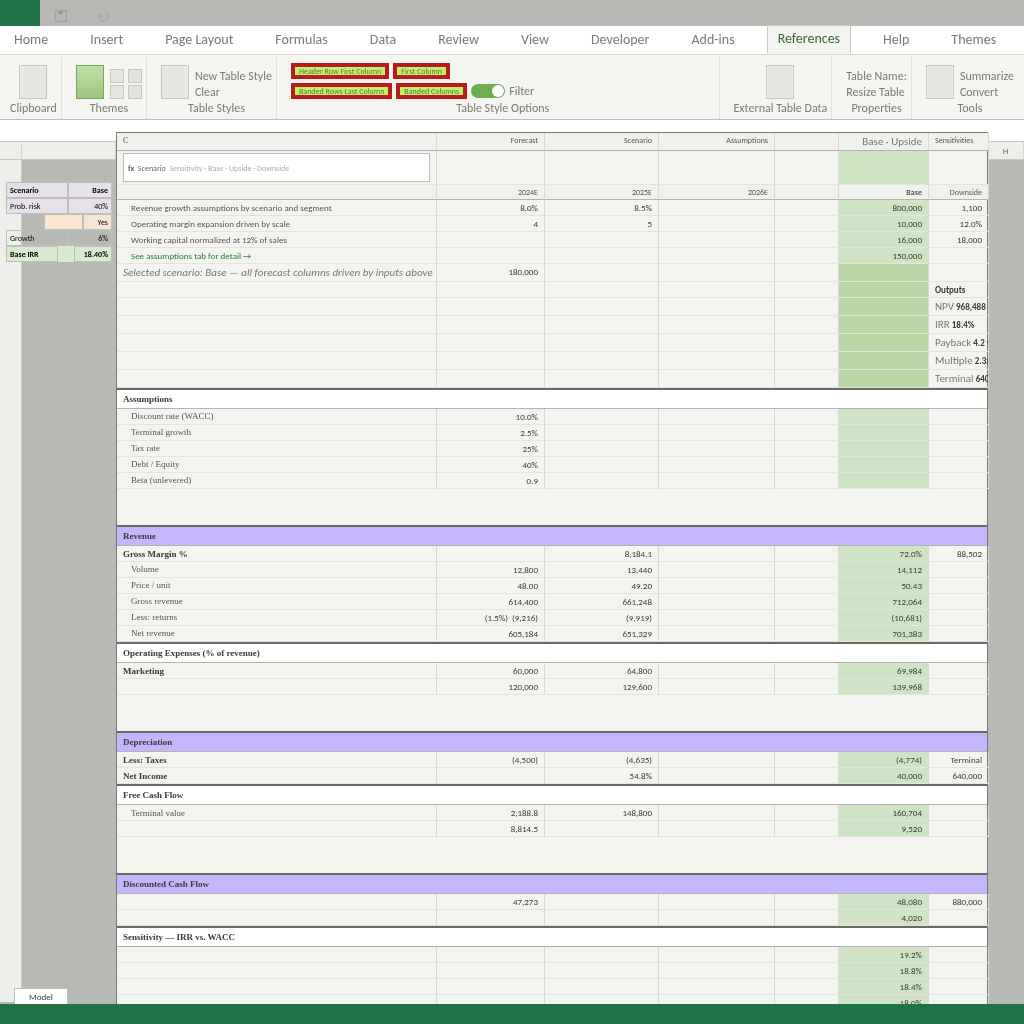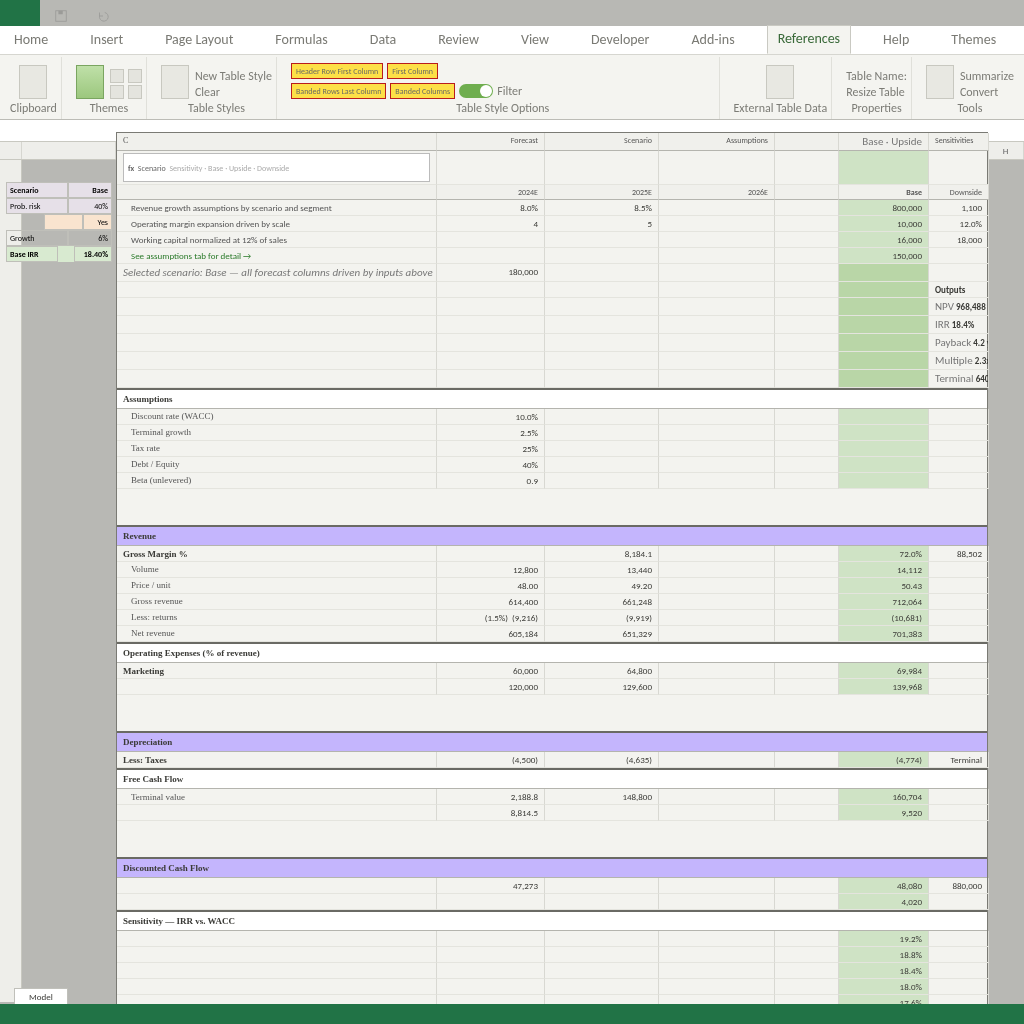--- a/index.html
+++ b/index.html
@@ -18,21 +18,21 @@
 .ribbon-body { height: 66px; background: #f4f4f0; border-top: 1px solid #d6d6d0; border-bottom: 1px solid #bcbcb6; display: flex; padding: 2px 6px 0; gap: 10px; font-size: 8px; color: #7c7c76; }
 .rgroup { display: flex; flex-direction: column; align-items: center; justify-content: flex-end; padding: 0 4px 4px; gap: 2px; border-right: 1px solid #e0e0da; }
 .rgroup:last-child { border-right: none; }
 .ricons { display: flex; gap: 6px; align-items: flex-end; }
 .ricon-big { width: 28px; height: 34px; background: #e8e8e2; border: 1px solid #c8c8c0; }
 .ricon-big.green { background: linear-gradient(#bfe0a8,#9cc77e); border-color: #7aa560; }
 .ricon-sm { width: 14px; height: 14px; background: #e4e4de; border: 1px solid #c8c8c0; }
 .rrows { display: flex; flex-direction: column; gap: 2px; }
 .rrow { display: flex; gap: 4px; align-items: center; }
 .rlabel { font-size: 12px; white-space: nowrap; }
-.pill { display: flex; align-items: center; border: 1px solid #b91c1c; background: #fde047; height: 16px; padding: 0 4px; font-size: 8px; color: #6a6a64; white-space: nowrap; }
+.pill { display: flex; align-items: center; border: 4px solid #b91c1c; background: #bef264; height: 16px; padding: 0 4px; font-size: 8px; color: #6a6a64; white-space: nowrap; }
 .toggle { width: 34px; height: 14px; border-radius: 7px; background: #6fae4f; position: relative; }
 .toggle::after { content: ""; position: absolute; right: 1px; top: 1px; width: 12px; height: 12px; border-radius: 50%; background: #fff; }
 
 
 .formula-bar { height: 22px; background: #fff; border-bottom: 1px solid #c8c8c0; }
 .col-headers { display: flex; height: 18px; background: #eeeeea; border-bottom: 1px solid #c8c8c0; font-size: 9px; color: #666; }
 .col-headers div { border-right: 1px solid #d6d6d0; display: flex; align-items: center; justify-content: center; }
 
 .workarea { display: flex; height: 842px; background: #b8b8b4; }
 .rowhdr { width: 22px; background: #eeeeea; border-right: 1px solid #c8c8c0; }
@@ -466,20 +466,29 @@
     <div class="section shade">Depreciation</div>
     <div class="row">
       <div class="cell "><b class="lbl">Less: Taxes</b></div>
       <div class="cell num">(4,500)</div>
       <div class="cell num">(4,635)</div>
       <div class="cell "></div>
       <div class="cell "></div>
       <div class="cell greencol num">(4,774)</div>
       <div class="cell num">Terminal</div>
     </div>
+    <div class="row">
+      <div class="cell "><b class="lbl">Net Income</b></div>
+      <div class="cell num"></div>
+      <div class="cell num">54.8%</div>
+      <div class="cell "></div>
+      <div class="cell "></div>
+      <div class="cell greencol num">40,000</div>
+      <div class="cell num">640,000</div>
+    </div>
     <div class="section ">Free Cash Flow</div>
     <div class="row subrow">
       <div class="cell "><span class="lbl">Terminal value</span></div>
       <div class="cell num">2,188.8</div>
       <div class="cell num">148,800</div>
       <div class="cell "></div>
       <div class="cell "></div>
       <div class="cell greencol num">160,704</div>
       <div class="cell "></div>
     </div>

